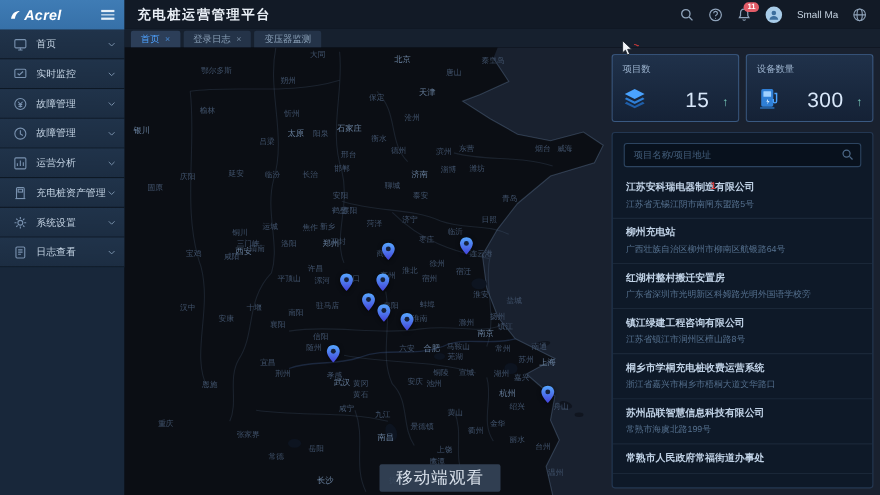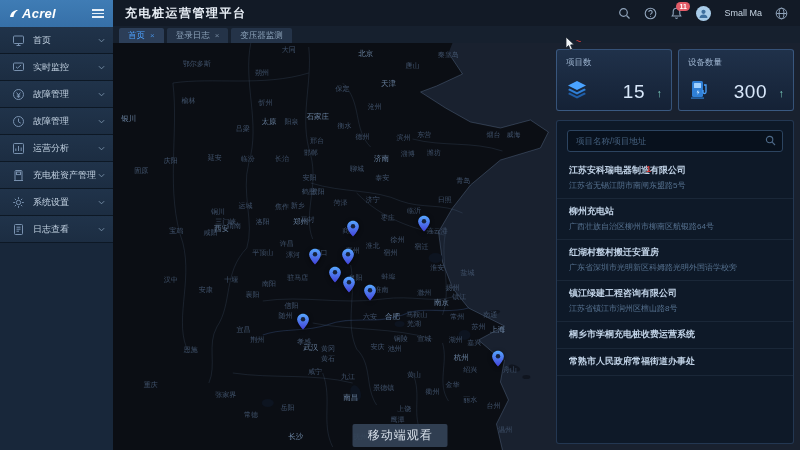--- a/index.html
+++ b/index.html
@@ -40,21 +40,21 @@
   .tab.active{background:#2c3e58;color:#4ea2ff;}
   .tab .tab-close{font-size:8px;opacity:.75;}
   
   #map{position:absolute;left:113px;top:43px;right:0;bottom:0;background:#0b0e14;overflow:hidden;z-index:1;}
   #map-svg{position:absolute;left:0;top:0;width:100%;height:100%;}
   .city{position:absolute;transform:translate(-50%,-50%);font-size:7px;color:#41536c;white-space:nowrap;pointer-events:none;}
   .city.capital{color:#69819f;font-size:7.5px;}
   .pin{position:absolute;width:13px;height:17px;transform:translate(-50%,-94%);cursor:pointer;}
   .pin svg{width:13px;height:17px;display:block;filter:drop-shadow(0 1px 2px rgba(0,0,0,.6));}
   #mobile-btn{position:absolute;left:41.8%;bottom:3px;transform:translateX(-50%);
-    background:rgba(52,68,88,.9);color:#d8e0ea;font-size:12px;padding:3px 15px;border-radius:2px;cursor:pointer;letter-spacing:1px;}
+    background:rgba(52,68,88,.9);color:#d8e0ea;font-size:15px;padding:3px 15px;border-radius:2px;cursor:pointer;letter-spacing:1px;}
   
   #right-panel{position:absolute;right:6px;top:49px;width:238px;bottom:6px;display:flex;flex-direction:column;z-index:4;}
   #stats-row{display:flex;gap:6px;}
   .stat-card{flex:1;height:62px;background:linear-gradient(180deg,rgba(34,54,82,.78),rgba(20,34,56,.78));
     border:1px solid rgba(86,130,184,.5);border-radius:3px;position:relative;padding:7px 9px;box-sizing:border-box;}
   .stat-label{font-size:8.5px;color:#9db4cf;}
   .stat-icon{position:absolute;left:9px;bottom:9px;width:22px;height:22px;}
   .stat-icon svg{width:22px;height:22px;display:block;}
   .stat-value{position:absolute;right:26px;bottom:7px;font-size:19px;color:#d9e8fa;letter-spacing:.5px;}
   .stat-arrow{position:absolute;right:9px;bottom:11px;color:#79c9ba;font-size:11px;}
@@ -598,20 +598,25 @@
         <div class="proj-item">
           <div class="proj-name">红湖村整村搬迁安置房</div>
           <div class="proj-addr">广东省深圳市光明新区科姆路光明外国语学校旁</div>
         </div>
         <div class="proj-item">
           <div class="proj-name">镇江绿建工程咨询有限公司</div>
           <div class="proj-addr">江苏省镇江市润州区檀山路8号</div>
         </div>
         <div class="proj-item">
           <div class="proj-name">桐乡市学桐充电桩收费运营系统</div>
+          <div class="proj-addr">浙江省嘉兴市桐乡市梧桐大道文华路口</div>
+        </div>
+        <div class="proj-item">
+          <div class="proj-name">苏州品联智慧信息科技有限公司</div>
+          <div class="proj-addr">常熟市海虞北路199号</div>
         </div>
         <div class="proj-item">
           <div class="proj-name">常熟市人民政府常福街道办事处</div>
         </div>
       </div>
   </div>
 </div>
 
 <svg id="cursor" viewBox="0 0 12 14">
   <path d="M1 0 L1 11 L3.6 8.6 L5.4 13 L7.4 12.1 L5.6 7.9 L9.2 7.7 Z" fill="#f2f5f8" stroke="#1a222e" stroke-width="0.8"></path>

